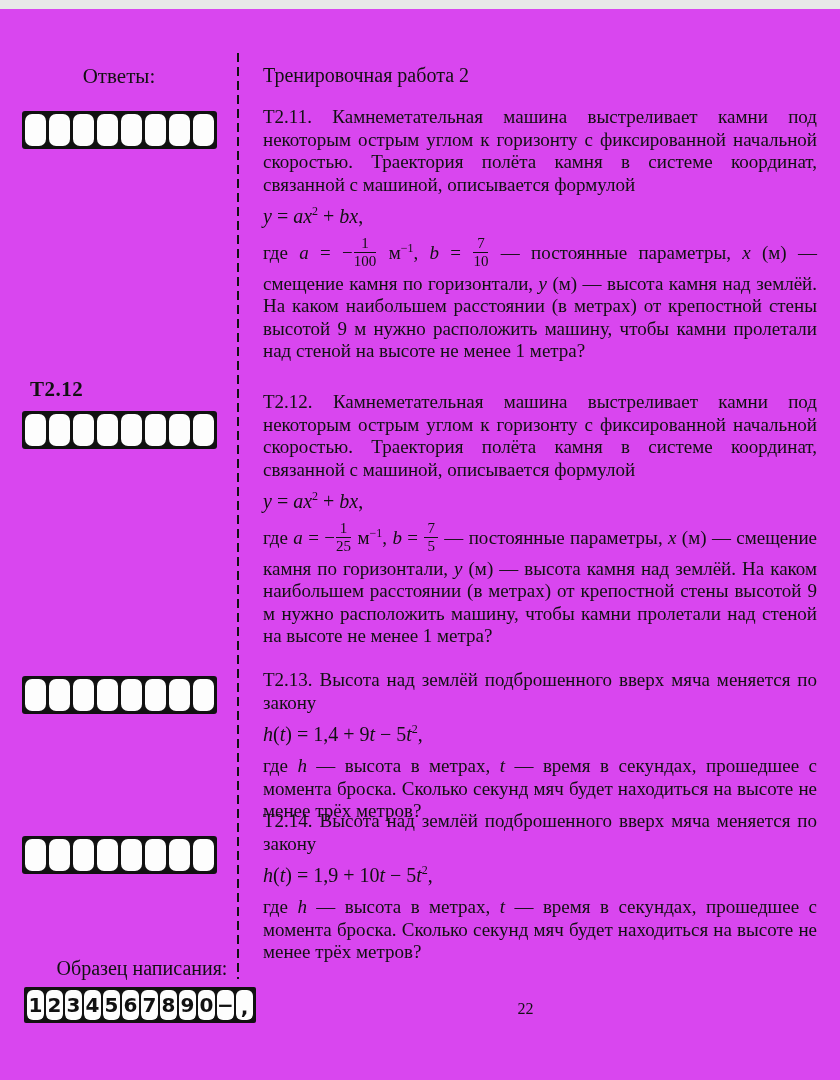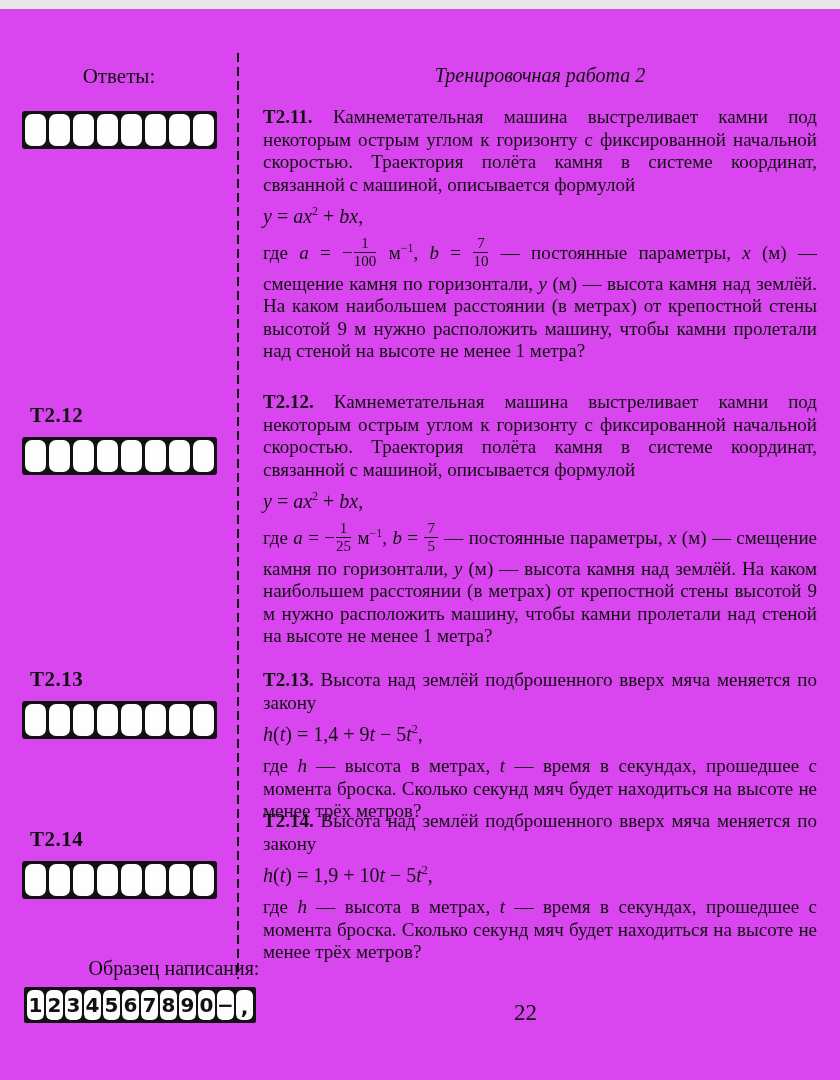--- a/index.html
+++ b/index.html
@@ -22,21 +22,21 @@
   .answer-label { font-size: 21px; font-weight: bold; letter-spacing: 0.5px; }
   .strip {
     display: inline-flex; gap: 3px;
     background: #111; padding: 3px; border-radius: 3px;
     margin-left: -8px; margin-top: 9px;
   }
   .cell { width: 21px; height: 32px; background: #fdfdfd; border-radius: 7px; }
 
   .sample-label {
     position: absolute; top: 948px; left: 0; width: 284px;
-    text-align: center; font-size: 20px; padding-left: 32px;
+    text-align: center; font-size: 20px;
   }
   .sample-strip {
     position: absolute; top: 978px; left: 24px;
     display: inline-flex; gap: 2px;
     background: #111; padding: 3px; border-radius: 2px;
     margin: 0;
   }
   .sample-cell {
     width: 17px; height: 30px; background: #fdfdfd; border-radius: 6px;
     display: flex; align-items: center; justify-content: center;
@@ -49,38 +49,38 @@
   .divider {
     position: absolute; left: 237px; top: 44px;
     width: 2px; height: 926px;
     background: repeating-linear-gradient(to bottom, #111 0 9px, transparent 9px 14px);
   }
 
   
   .problems-col { position: absolute; left: 263px; top: 0; width: 554px; height: 1080px; }
   .pc-header {
     position: absolute; top: 55px; left: 0; width: 100%;
-    text-align: center; font-style: italic; font-size: 20px;
+    text-align: left; font-size: 20px;
   }
   .problem { position: absolute; left: 0; width: 100%; }
   .ptext { margin: 0; font-size: 19px; line-height: 22.5px; text-align: justify; }
-  .plabel { font-weight: bold; }
+  .plabel { font-weight: normal; }
   .formula { text-align: left; font-size: 20px; margin: 9px 0; }
   .mvar { font-style: italic; }
   sup.msup { font-size: 12px; line-height: 0; }
   .frac {
     display: inline-block; vertical-align: middle; text-align: center;
     font-size: 15px; line-height: 1.15; position: relative; top: -2px; padding: 0 1px;
   }
   .frac .num { display: block; border-bottom: 1.4px solid #111; padding: 0 3px; }
   .frac .den { display: block; }
 
   .page-number {
     position: absolute; top: 991px; left: 263px; width: 525px;
-    text-align: center; font-size: 23px;
+    text-align: center; font-size: 16px;
   }
 </style>
 </head>
 <body>
 
 <div class="page">
 
   <div class="answers-header">Ответы:</div>
 
   <div class="answer-block" style="top:93px">
@@ -89,50 +89,48 @@
         <div class="cell"></div>
         <div class="cell"></div>
         <div class="cell"></div>
         <div class="cell"></div>
         <div class="cell"></div>
         <div class="cell"></div>
         <div class="cell"></div>
       </div>
   </div>
 
-  <div class="answer-block" style="top:394px">
+  <div class="answer-block" style="top:368px">
     <div class="answer-label">Т2.12</div>
     <div class="strip">
         <div class="cell"></div>
         <div class="cell"></div>
         <div class="cell"></div>
         <div class="cell"></div>
         <div class="cell"></div>
         <div class="cell"></div>
         <div class="cell"></div>
         <div class="cell"></div>
       </div>
   </div>
 
   <div class="answer-block" style="top:658px">
-    <div class="answer-label">Т2.13</div>
     <div class="strip">
         <div class="cell"></div>
         <div class="cell"></div>
         <div class="cell"></div>
         <div class="cell"></div>
         <div class="cell"></div>
         <div class="cell"></div>
         <div class="cell"></div>
         <div class="cell"></div>
       </div>
   </div>
 
   <div class="answer-block" style="top:818px">
-    <div class="answer-label">Т2.14</div>
     <div class="strip">
         <div class="cell"></div>
         <div class="cell"></div>
         <div class="cell"></div>
         <div class="cell"></div>
         <div class="cell"></div>
         <div class="cell"></div>
         <div class="cell"></div>
         <div class="cell"></div>
       </div>

